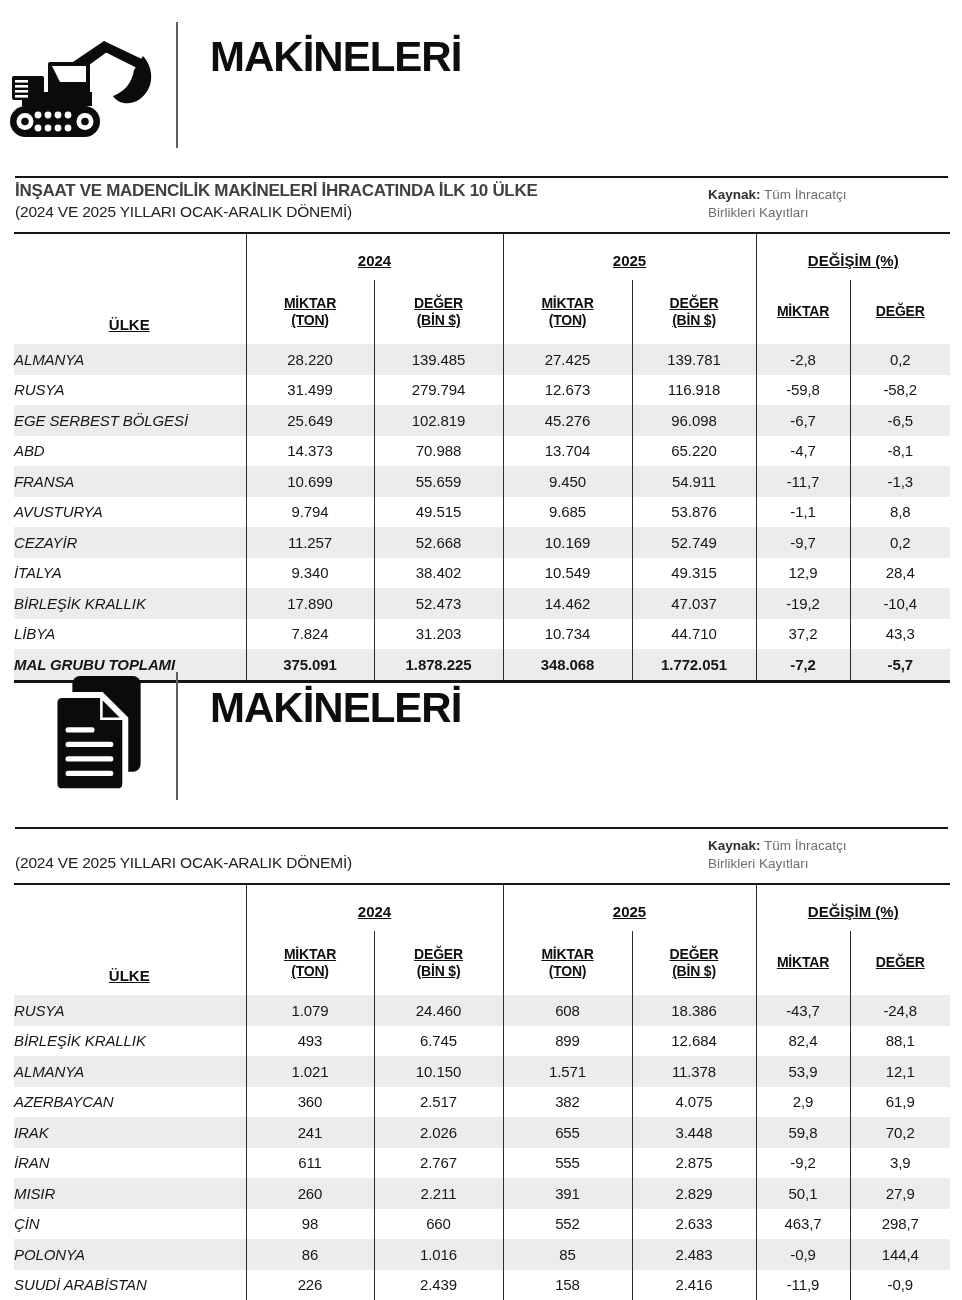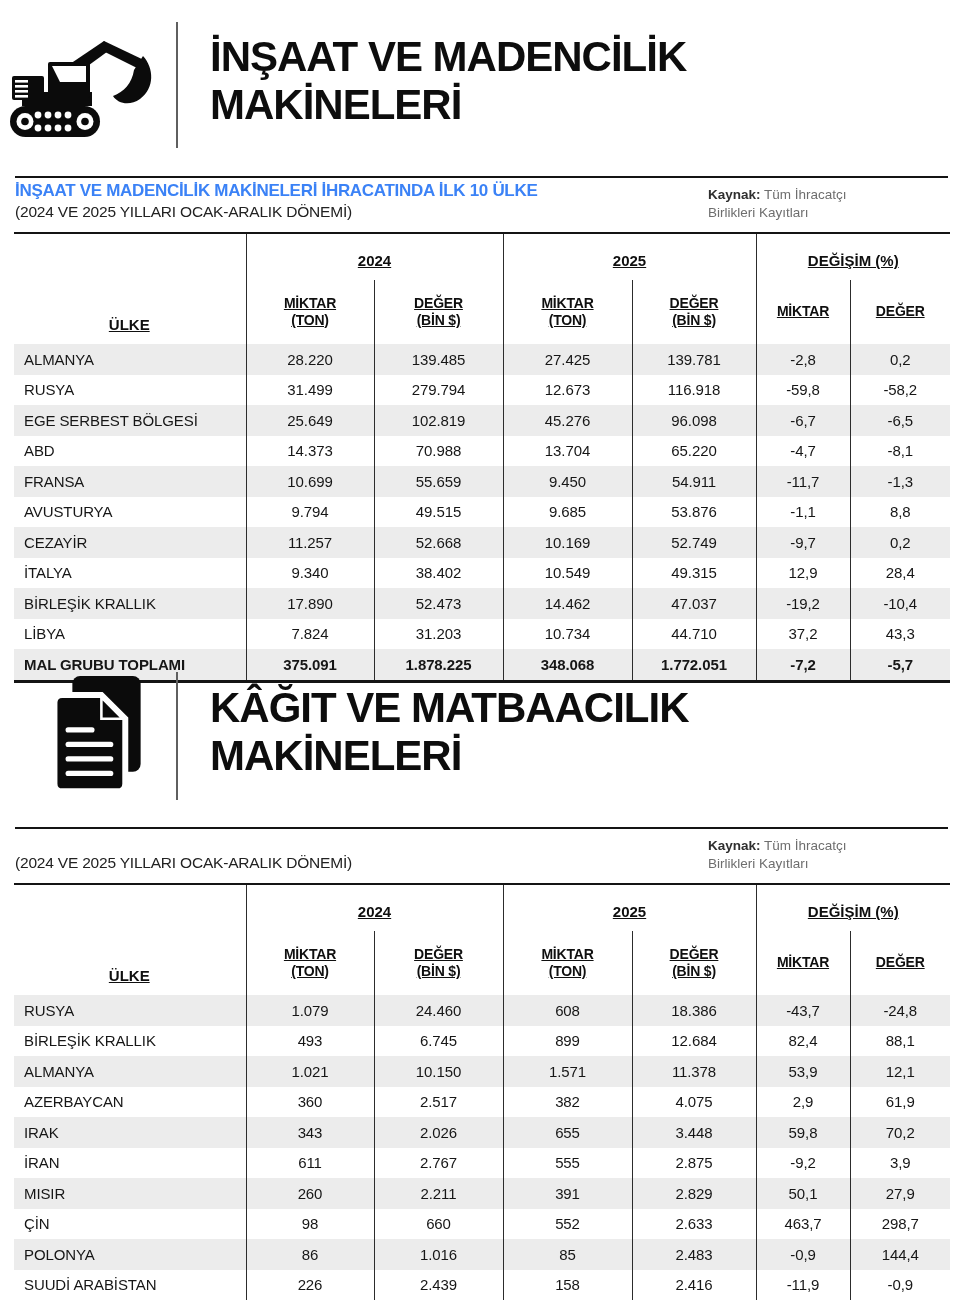--- a/index.html
+++ b/index.html
@@ -9,42 +9,42 @@
   }
   
   .icon-box{position:absolute;}
   .v-divider{position:absolute;width:2px;background:#5f5f5f;}
   .big-title{
     position:absolute;left:210px;font-size:42px;line-height:48px;
     font-weight:bold;letter-spacing:-1px;color:#0d0d0d;
   }
   
   .rule{position:absolute;left:15px;width:933px;height:2px;background:#141414;}
-  .tbl-title{position:absolute;left:15px;font-size:17px;font-weight:bold;color:#3b82f6;letter-spacing:-0.3px;}
+  .tbl-title{position:absolute;left:15px;font-size:17px;font-weight:bold;color:#404040;letter-spacing:-0.3px;}
   .tbl-subtitle{position:absolute;left:15px;font-size:15.5px;color:#222;letter-spacing:-0.2px;}
   .source{position:absolute;right:14px;width:240px;text-align:left;font-size:13.5px;line-height:1.35;color:#6e6e6e;}
   .source .src-label{font-weight:bold;color:#2f2f2f;}
   
   .dtable{
     position:absolute;left:14px;width:936px;border-collapse:collapse;table-layout:fixed;
     border-top:2px solid #141414;border-bottom:3px solid #141414;
   }
   .dtable th{font-weight:bold;color:#0f0f0f;padding:11px;text-decoration:underline;}
   .dtable .year-row th{height:24px;font-size:15px;text-align:center;vertical-align:bottom;}
   .dtable .country-h{text-align:left;padding-left:10px;vertical-align:middle;font-size:15px;}
   .dtable .sub-row th{
     height:42px;font-size:14px;line-height:1.25;text-align:center;vertical-align:middle;
     white-space:pre-line;letter-spacing:-0.2px;
   }
   .dtable .bl{border-left:1px solid #2c2c2c;}
   .dtable tbody td{
     height:30.5px;font-size:15px;text-align:center;color:#161616;
     padding:0;letter-spacing:-0.1px;
   }
-  .dtable tbody td.country{text-align:left;padding-left:10px;}
+  .dtable tbody td.country{text-align:left;font-style:italic;}
   .dtable tr.alt{background:#ececec;}
   .dtable tr.total td{font-weight:bold;}
 </style>
 </head>
 <body>
 
 <div class="page">
 
   <div class="icon-box" style="left:10px;top:36px;width:150px;height:102px;">
     <svg viewBox="0 0 150 102" width="150" height="102" fill="#0b0b0b" xmlns="http://www.w3.org/2000/svg">
@@ -69,21 +69,20 @@
       <circle cx="48" cy="79" r="3.4" fill="#ffffff"></circle>
         <circle cx="58" cy="79" r="3.4" fill="#ffffff"></circle>
       <circle cx="28" cy="92" r="3.4" fill="#ffffff"></circle>
         <circle cx="38" cy="92" r="3.4" fill="#ffffff"></circle>
       <circle cx="48" cy="92" r="3.4" fill="#ffffff"></circle>
         <circle cx="58" cy="92" r="3.4" fill="#ffffff"></circle>
     </svg>
   </div>
   <div class="v-divider" style="left:176px;top:22px;height:126px;"></div>
   <div class="big-title" style="top:33px;">
-    <div>İNŞAAT VE MADENCİLİK</div>
     <div>MAKİNELERİ</div>
   </div>
 
   <div class="rule" style="top:176px;"></div>
   <div class="tbl-title" style="top:181px;">İNŞAAT VE MADENCİLİK MAKİNELERİ İHRACATINDA İLK 10 ÜLKE</div>
   <div class="tbl-subtitle" style="top:203px;">(2024 VE 2025 YILLARI OCAK-ARALIK DÖNEMİ)</div>
   <div class="source" style="top:186px;">
     <div><span class="src-label">Kaynak:</span> <span>Tüm İhracatçı</span></div>
     <div>Birlikleri Kayıtları</div>
   </div>
@@ -228,21 +227,20 @@
       <polygon points="86,28 114,56 86,56" fill="#ffffff"></polygon>
       <polygon points="86,31 111,56 86,56" fill="#0b0b0b" stroke="#ffffff" stroke-width="3"></polygon>
       <rect x="44" y="66" width="34" height="6" rx="3" fill="#ffffff"></rect>
       <rect x="44" y="83" width="56" height="6" rx="3" fill="#ffffff"></rect>
       <rect x="44" y="100" width="56" height="6" rx="3" fill="#ffffff"></rect>
       <rect x="44" y="117" width="56" height="6" rx="3" fill="#ffffff"></rect>
     </svg>
   </div>
   <div class="v-divider" style="left:176px;top:672px;height:128px;"></div>
   <div class="big-title" style="top:684px;">
-    <div>KÂĞIT VE MATBAACILIK</div>
     <div>MAKİNELERİ</div>
   </div>
 
   <div class="rule" style="top:827px;"></div>
   <div class="tbl-subtitle" style="top:854px;">(2024 VE 2025 YILLARI OCAK-ARALIK DÖNEMİ)</div>
   <div class="source" style="top:837px;">
     <div><span class="src-label">Kaynak:</span> <span>Tüm İhracatçı</span></div>
     <div>Birlikleri Kayıtları</div>
   </div>
 
@@ -308,21 +306,21 @@
           <td class="country">AZERBAYCAN</td>
           <td class="bl">360</td>
           <td class="bl">2.517</td>
           <td class="bl">382</td>
           <td class="bl">4.075</td>
           <td class="bl">2,9</td>
           <td class="bl">61,9</td>
         </tr>
         <tr class="alt">
           <td class="country">IRAK</td>
-          <td class="bl">343</td>
+          <td class="bl">241</td>
           <td class="bl">2.026</td>
           <td class="bl">655</td>
           <td class="bl">3.448</td>
           <td class="bl">59,8</td>
           <td class="bl">70,2</td>
         </tr>
         <tr>
           <td class="country">İRAN</td>
           <td class="bl">611</td>
           <td class="bl">2.767</td>

